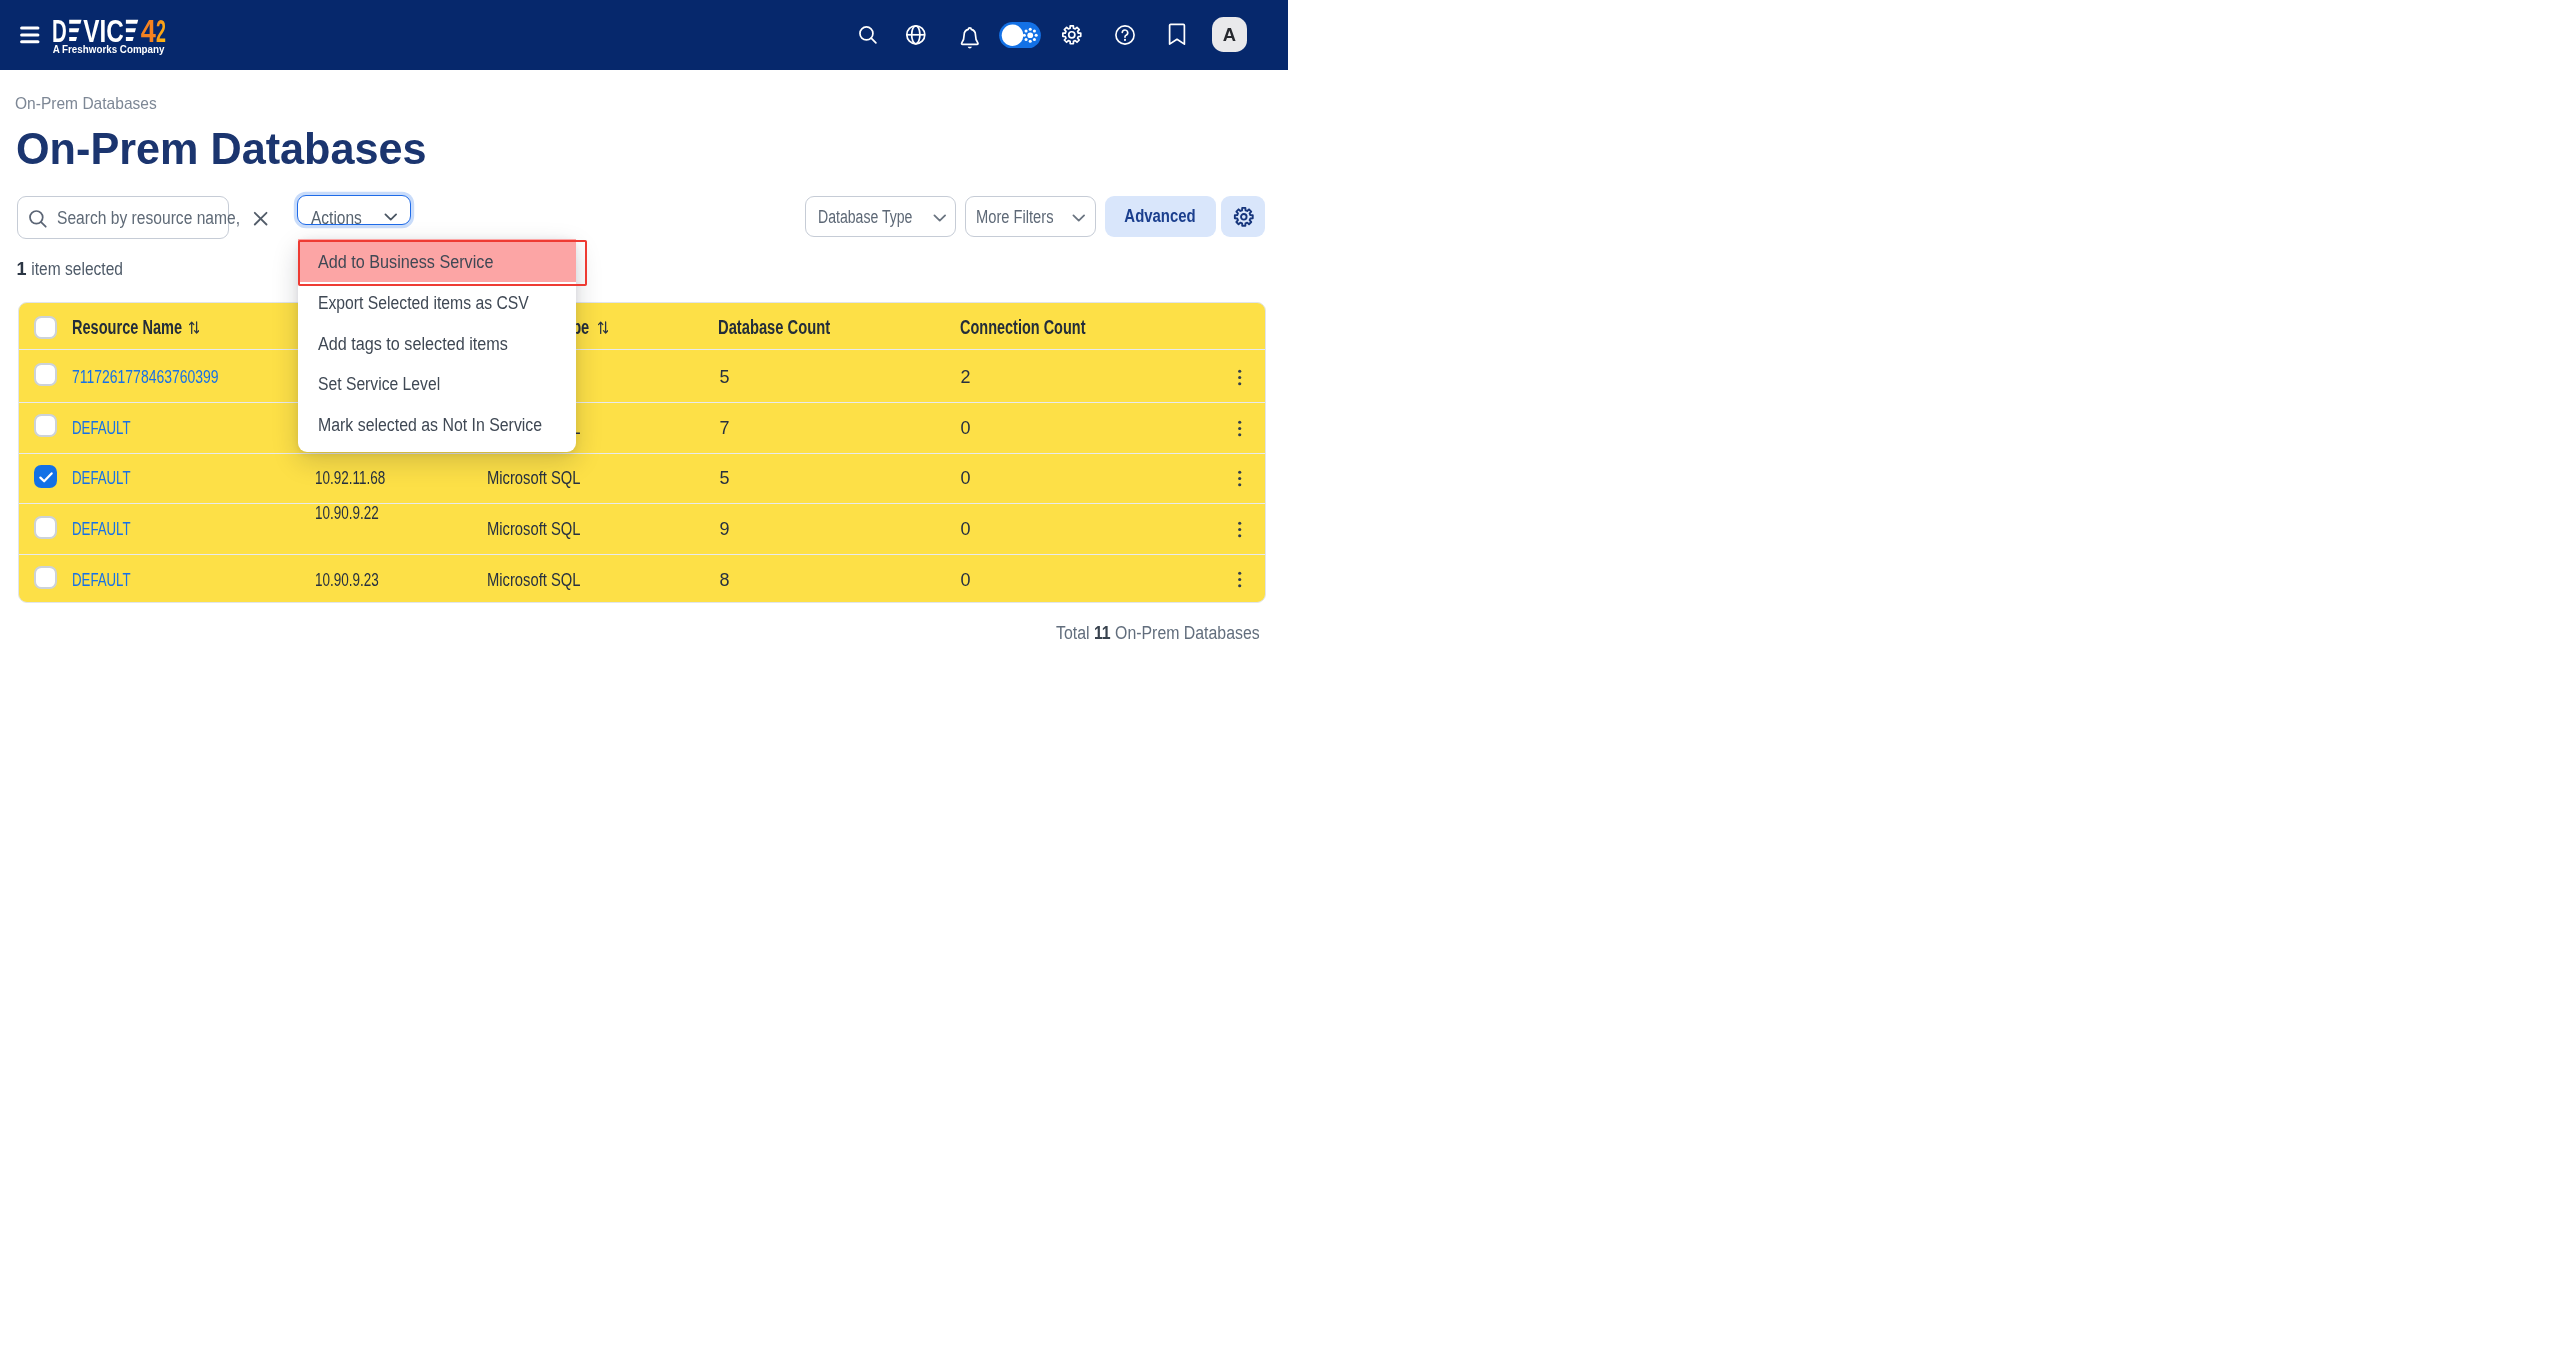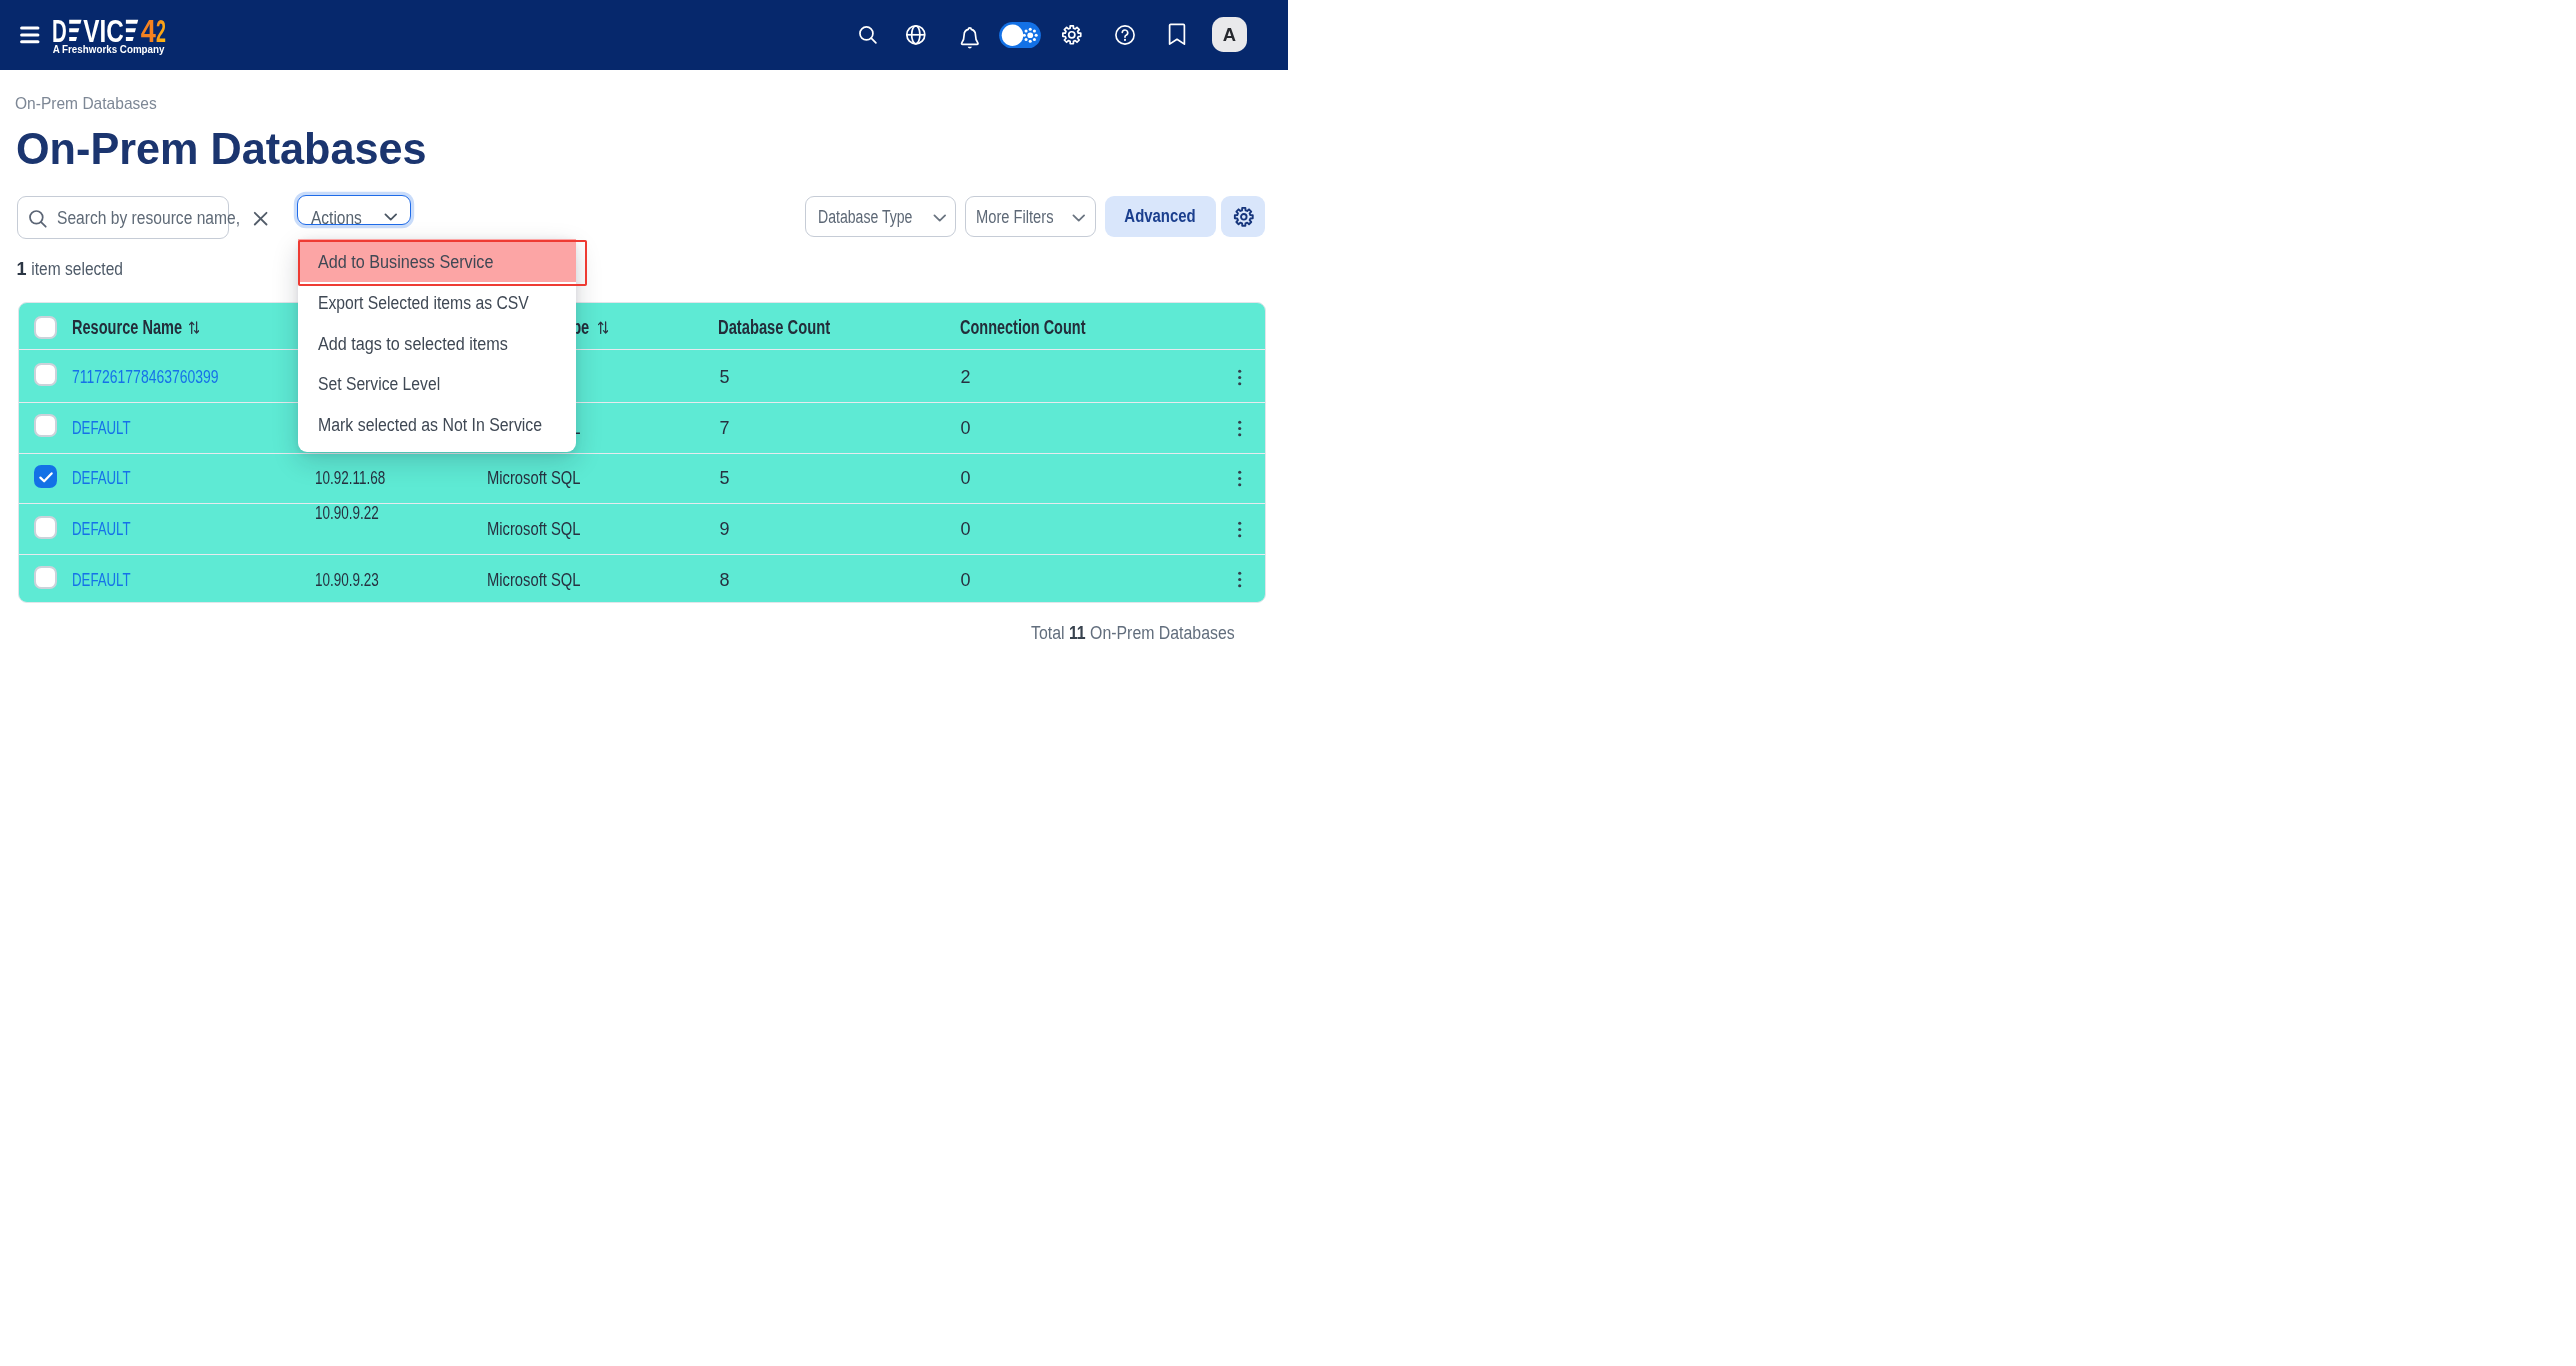--- a/index.html
+++ b/index.html
@@ -20,36 +20,36 @@
 
 .selbox { position:absolute; top:196px; height:41px; border:0.9px solid #c6ccd6; border-radius:9px; background:#fff; }
 .selbox .lbl { position:absolute; top:10px; font-size:18px; color:#5d6876; }
 .advbtn { position:absolute; left:1105px; top:196px; width:111px; height:41px; border-radius:9px; background:#d9e6fb; font-size:18px; font-weight:bold; color:#1b3f8e; line-height:41px; text-align:center; }
 .advbtn .t { transform:scaleX(0.829); transform-origin:center; }
 .gearbtn { position:absolute; left:1221px; top:196px; width:44px; height:41px; border-radius:9px; background:#d9e6fb; }
 
 .selinfo { position:absolute; left:16.6px; top:259px; font-size:18px; color:#4e5a68; }
 .selinfo b { color:#2b3644; }
 
-.card { position:absolute; left:17.5px; top:302px; width:1248px; height:301px; border:0.9px solid #e1e5ea; border-radius:9px; background:#5eead4; }
+.card { position:absolute; left:17.5px; top:302px; width:1248px; height:301px; border:0.9px solid #e1e5ea; border-radius:9px; background:#fde047; }
 .sep { position:absolute; left:0; width:1246px; height:0.9px; background:#e7eaee; }
 .cb { position:absolute; width:23px; height:23px; border:2px solid #ccd2da; border-radius:7.2px; background:#fff; }
 .cb.checked { background:#1371e6; border-color:#1371e6; }
 .hdr { position:absolute; font-size:20px; font-weight:bold; color:#232d3a; }
 .cell { position:absolute; font-size:18px; color:#273140; }
 a.lnk { position:absolute; font-size:18px; color:#1671e8; text-decoration:none; }
 .kebab { position:absolute; left:1218px; }
 
 .menu { position:absolute; left:298px; top:239px; width:278px; height:213px; background:#fff; border-radius:9px; box-shadow:0 9px 27px rgba(16,24,40,0.18), 0 1.8px 7.2px rgba(16,24,40,0.08); }
 .menu .item { position:absolute; left:0; width:100%; height:43px; font-size:18px; color:#3f4854; line-height:47px; padding-left:20px; }
 
 .menu .item.hl { background:#fca5a5; }
 .redrect { position:absolute; left:298px; top:240px; width:289px; height:46px; border:2.5px solid #ee3b33; border-radius:1.8px; }
 
-.total { position:absolute; top:623px; left:1031px; font-size:18px; color:#626e7d; }
+.total { position:absolute; top:623px; left:1056px; font-size:18px; color:#626e7d; }
 .total b { color:#38424e; }
 </style>
 </head>
 <body>
 <div class="nav">
 
   <svg class="abs" style="left:20px; top:26px;" width="20" height="18" viewBox="0 0 22 20">
     <rect x="0" y="0.5" width="21.5" height="3.4" rx="1.7" fill="#fff"></rect>
     <rect x="0" y="8.2" width="21.5" height="3.4" rx="1.7" fill="#fff"></rect>
     <rect x="0" y="15.9" width="21.5" height="3.4" rx="1.7" fill="#fff"></rect>

